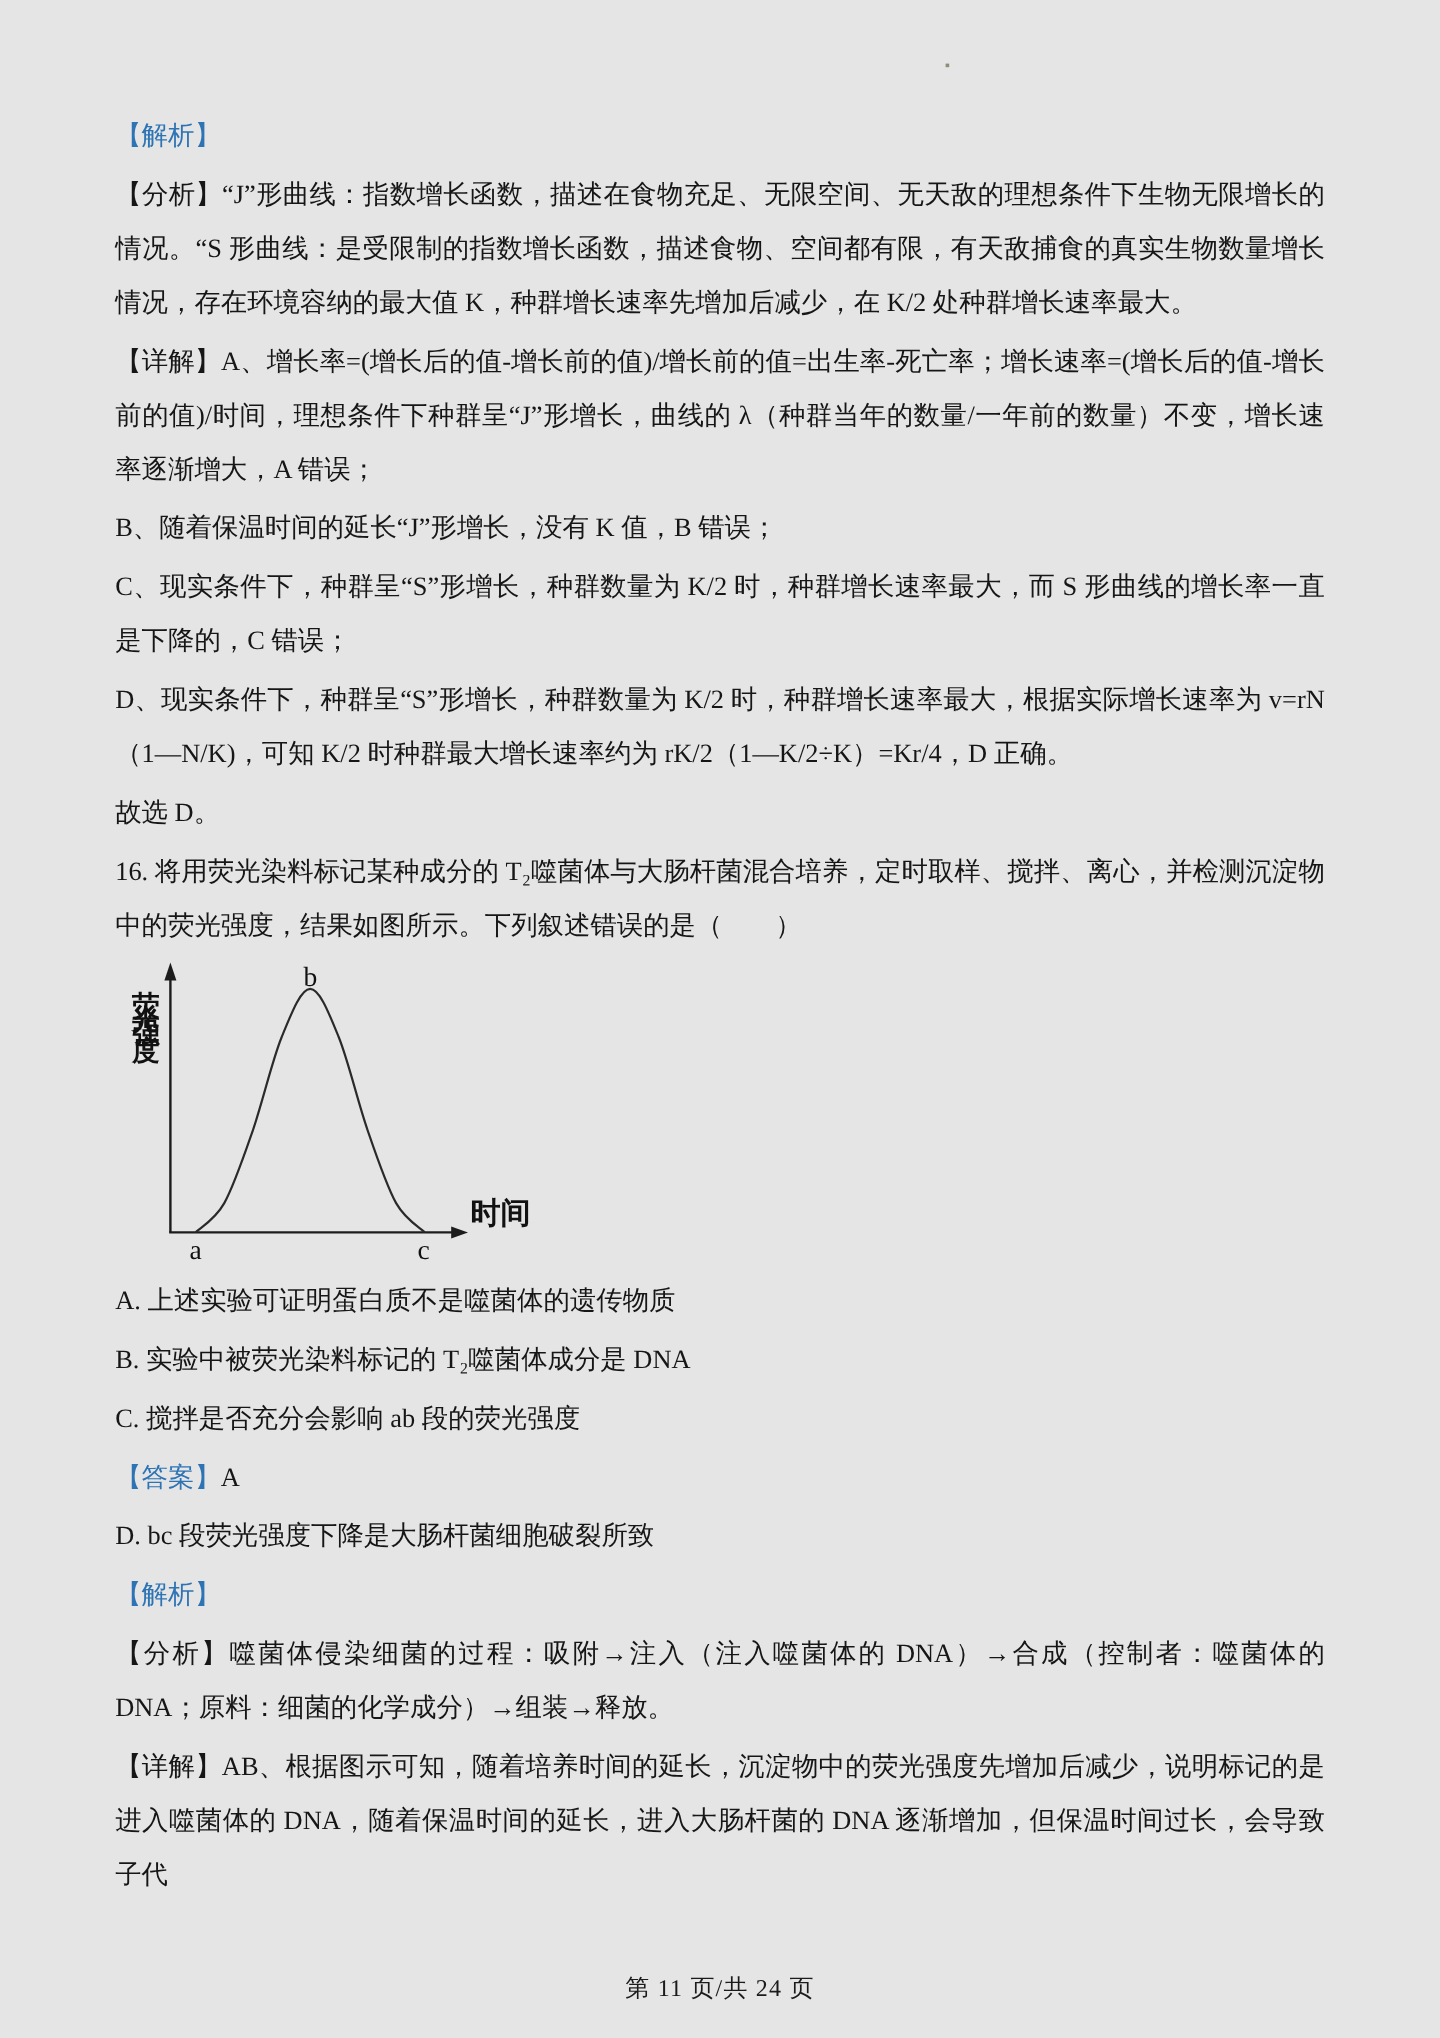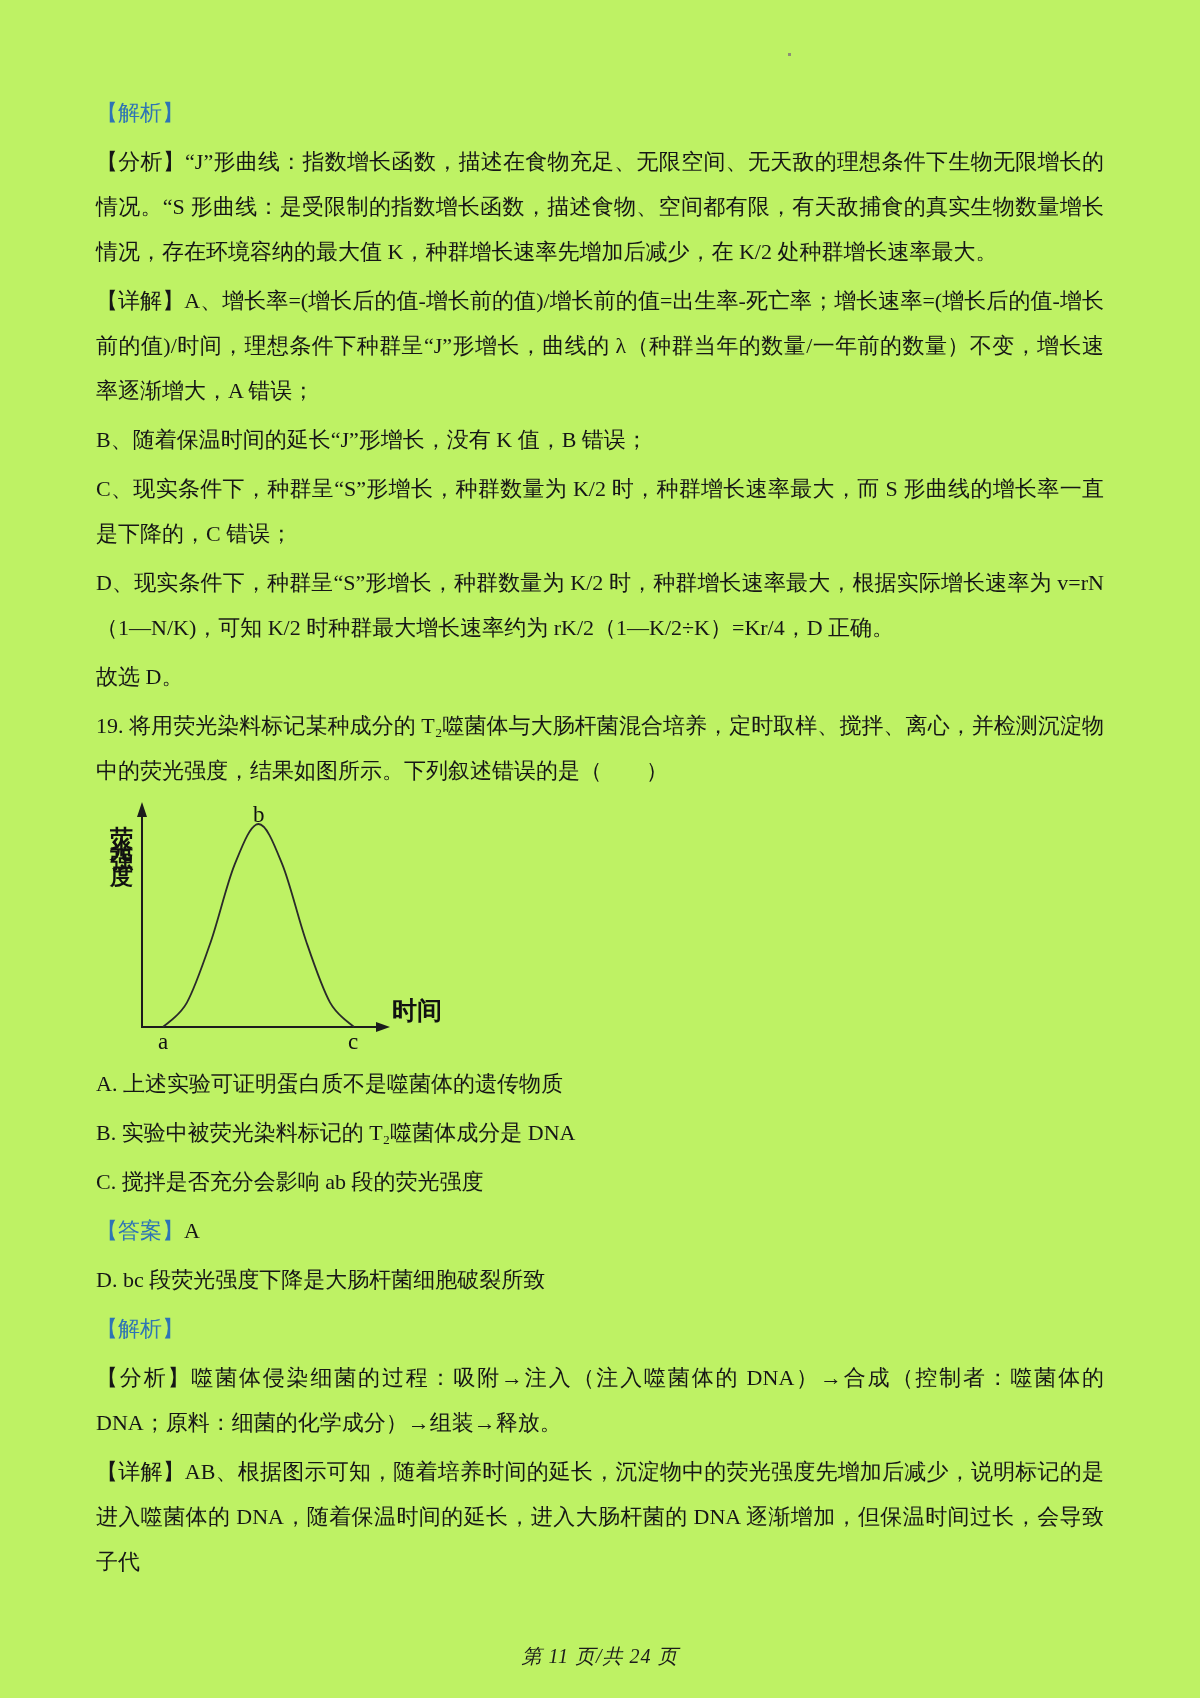--- a/index.html
+++ b/index.html
@@ -1,19 +1,19 @@
 <!DOCTYPE html>
 <html lang="zh"><head>
 <meta charset="utf-8">
 <style>
   html,body{margin:0;padding:0;background:#ffffff;}
   .page{
     position:relative;
     width:1200px;height:1698px;
-    background:#bef264;
+    background:#e5e5e5;
     box-sizing:border-box;
     padding:90px 96px 0 96px;
     font-family:"Liberation Serif","DejaVu Serif",serif;
     font-size:22px;
     color:#161616;
     overflow:hidden;
   }
   .doc p{
     margin:0 0 4px 0;
     line-height:45px;
@@ -41,21 +41,20 @@
   .chart-svg{position:absolute;left:0;top:0;}
   .axis{stroke:#1c1c1c;stroke-width:2;fill:none;}
   .curve{stroke:#2a2a2a;stroke-width:1.8;fill:none;}
   .pt-label{font-family:"Liberation Serif","DejaVu Serif",serif;font-size:23px;fill:#111;}
   .xlab{font-size:25px;font-weight:bold;fill:#111;}
   
   .footer{
     position:absolute;left:0;bottom:28px;width:100%;
     text-align:center;font-size:20px;color:#1b1b1b;
     letter-spacing:1px;
-    font-style:italic;
   }
   .speck{
     position:absolute;left:788px;top:53px;width:3px;height:3px;
     background:#8e8e76;
   }
 </style>
 </head>
 <body>
 
 <div class="page">
@@ -70,21 +69,21 @@
     <p><span>【详解】</span><span>A、增长率=(增长后的值-增长前的值)/增长前的值=出生率-死亡率；增长速率=(增长后的值-增长前的值)/时间，理想条件下种群呈“J”形增长，曲线的 λ（种群当年的数量/一年前的数量）不变，增长速率逐渐增大，A 错误；</span></p>
 
     <p><span>B、随着保温时间的延长“J”形增长，没有 K 值，B 错误；</span></p>
 
     <p><span>C、现实条件下，种群呈“S”形增长，种群数量为 K/2 时，种群增长速率最大，而 S 形曲线的增长率一直是下降的，C 错误；</span></p>
 
     <p><span>D、现实条件下，种群呈“S”形增长，种群数量为 K/2 时，种群增长速率最大，根据实际增长速率为 v=rN（1—N/K)，可知 K/2 时种群最大增长速率约为 rK/2（1—K/2÷K）=Kr/4，D 正确。</span></p>
 
     <p class="single"><span>故选 D。</span></p>
 
-    <p><span>19. 将用荧光染料标记某种成分的 T₂噬菌体与大肠杆菌混合培养，定时取样、搅拌、离心，并检测沉淀物中的荧光强度，结果如图所示。下列叙述错误的是（　　）</span></p>
+    <p><span>16. 将用荧光染料标记某种成分的 T₂噬菌体与大肠杆菌混合培养，定时取样、搅拌、离心，并检测沉淀物中的荧光强度，结果如图所示。下列叙述错误的是（　　）</span></p>
 
     <div class="chart-wrap">
       <div class="chart-ylabel">荧光强度</div>
       <svg class="chart-svg" width="360" height="258" viewBox="0 0 360 258">
 
         <line class="axis" x1="46" y1="18" x2="46" y2="230"></line>
         <polygon points="46,5 41,20 51,20" fill="#1c1c1c"></polygon>
 
         <line class="axis" x1="45" y1="230" x2="282" y2="230"></line>
         <polygon points="294,230 280,225 280,235" fill="#1c1c1c"></polygon>

